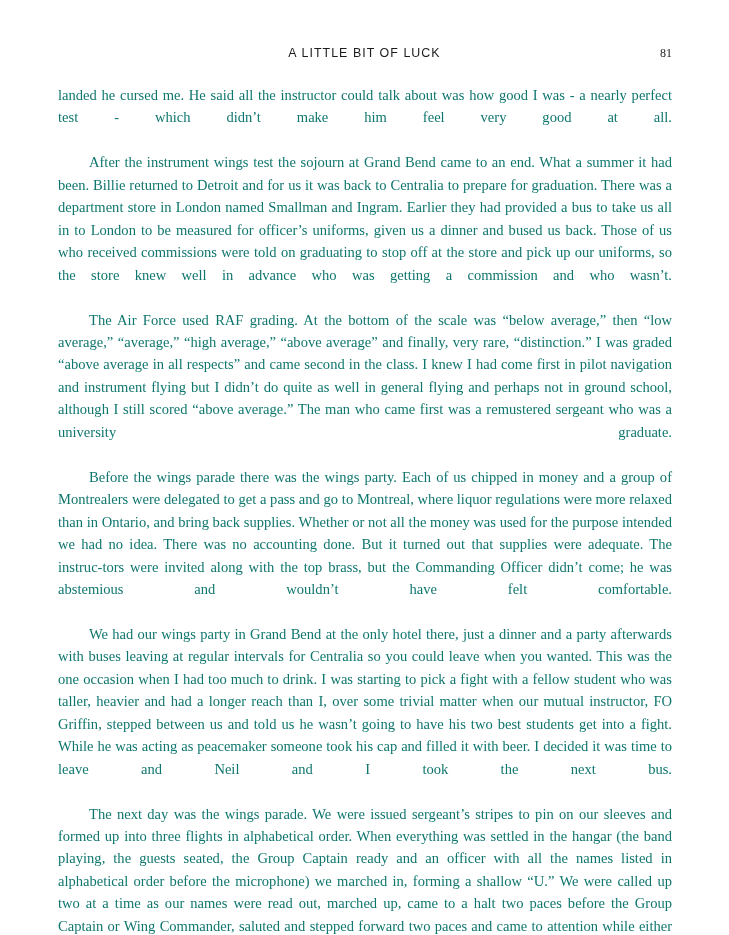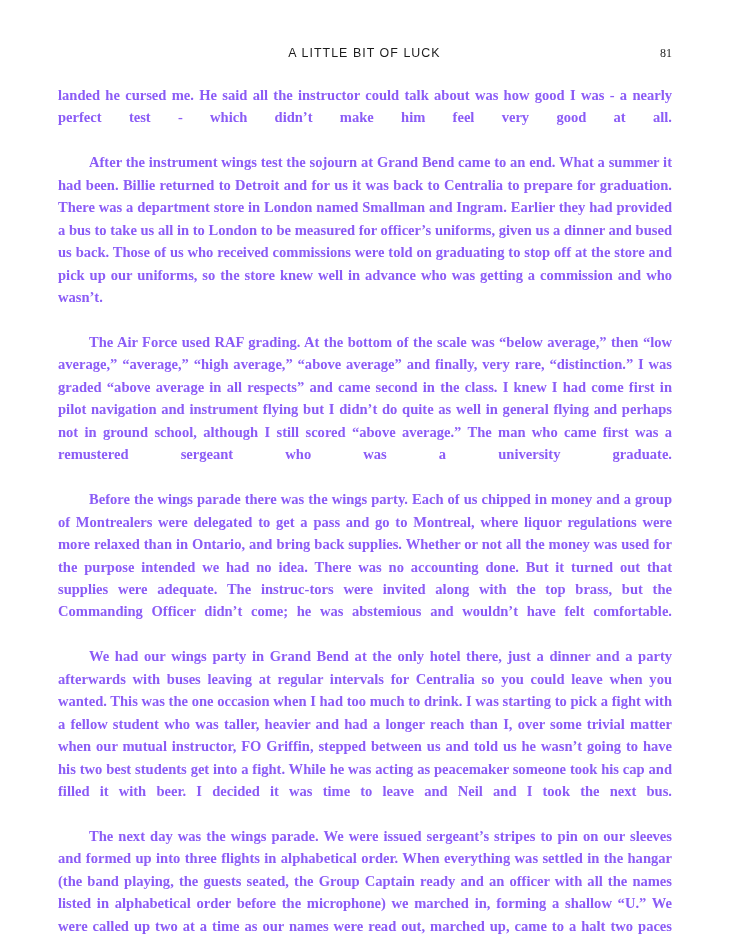--- a/index.html
+++ b/index.html
@@ -46,27 +46,26 @@
     position: absolute;
     left: 58px;
     top: 84px;
     width: 614px;
   }
   p.para {
     margin: 0;
     font-family: "Liberation Serif", "DejaVu Serif", serif;
     font-size: 14.55px;
     line-height: 22.45px;
-    color: #8b5cf6;
+    color: #0f766e;
     text-align: justify;
     text-justify: inter-word;
     hyphens: none;
     -webkit-hyphens: none;
     text-indent: 0;
-    font-weight: bold;
   }
   p.para.indent {
     text-indent: 31px;
   }
   
   p.para::after {
     content: "";
     display: inline-block;
     width: 100%;
   }

